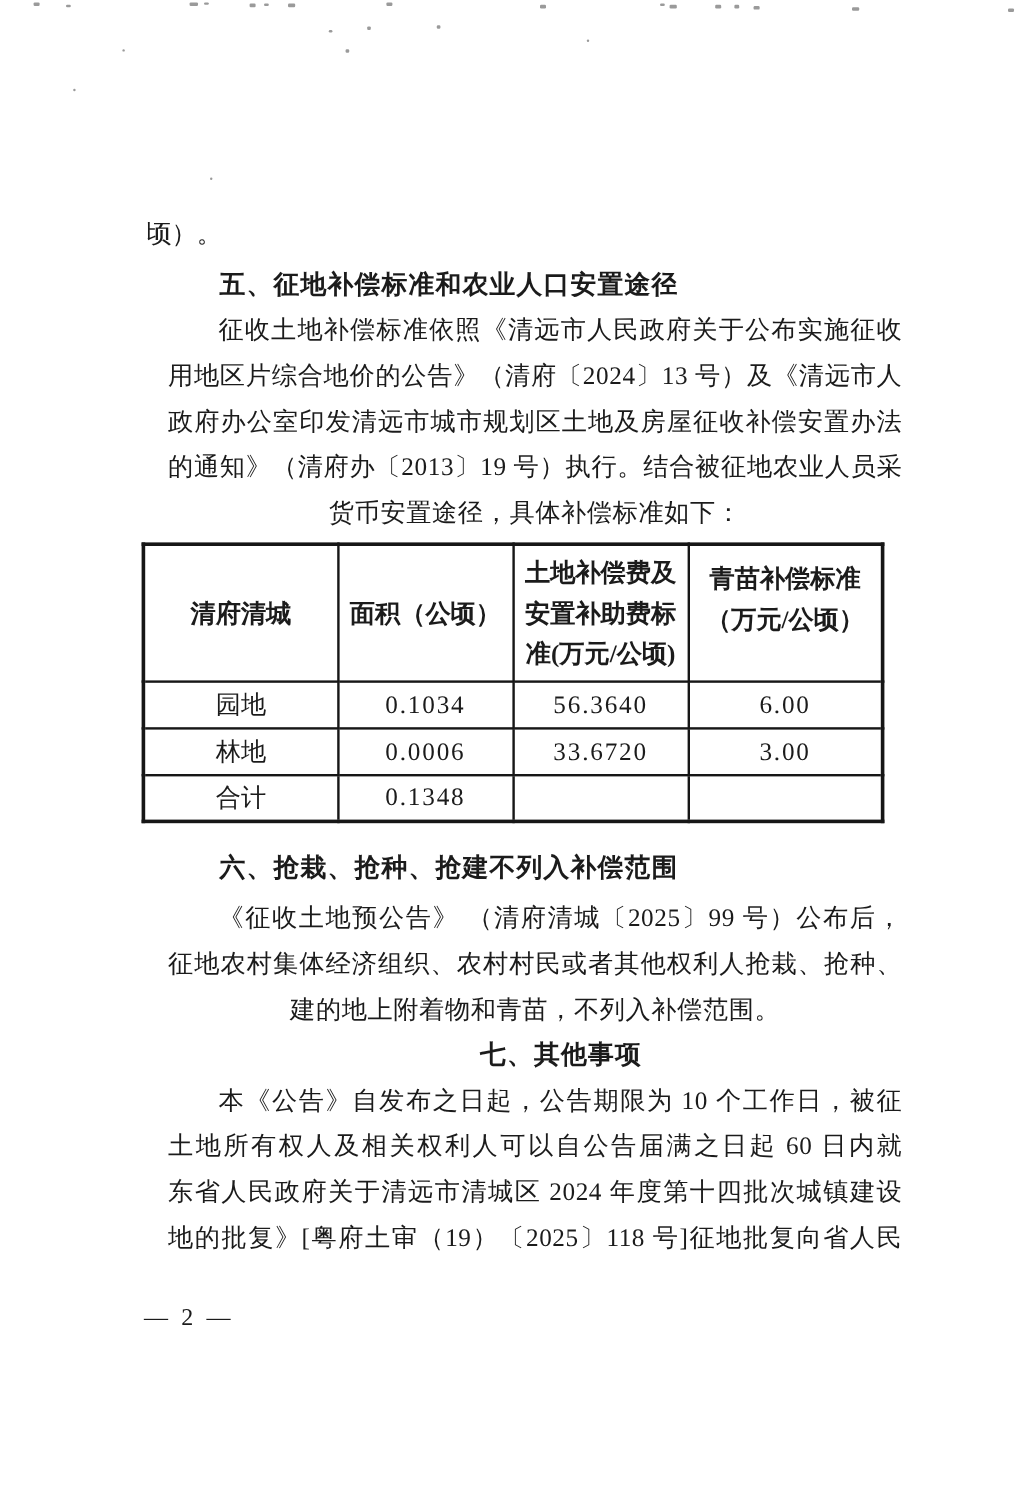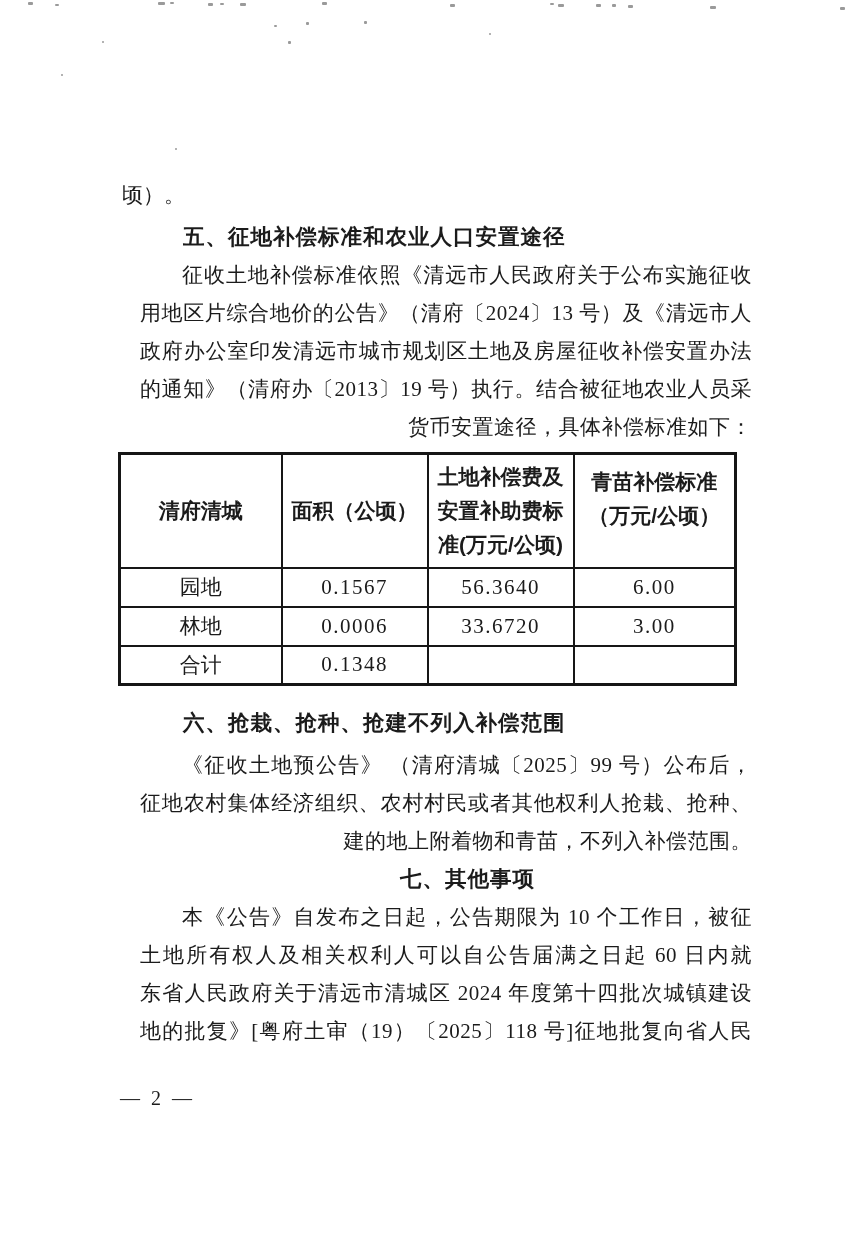--- a/index.html
+++ b/index.html
@@ -28,21 +28,21 @@
     letter-spacing: 0.5px;
     word-break: break-all;
     overflow: hidden;
   }
   .jline {
     text-align: justify;
     text-align-last: justify;
     -moz-text-align-last: justify;
     text-justify: inter-character;
   }
-  .lline { text-align: right; }
+  .lline { text-align: center; }
   .indent { text-indent: 42px; }
   .heading {
     height: 38px;
     line-height: 38px;
     font-size: 21.5px;
     font-weight: 700;
     font-family: "Liberation Sans", "DejaVu Sans", sans-serif;
     letter-spacing: 1px;
     padding-left: 43px;
   }
@@ -72,21 +72,21 @@
     overflow: hidden;
   }
   table.comp th {
     height: 114px;
     font-size: 21px;
     font-weight: 700;
     line-height: 34px;
     vertical-align: middle;
     padding: 2px 2px;
     word-break: break-all;
-    font-family: Liberation Sans, sans-serif;
+    font-family: Liberation Serif, serif;
   }
   table.comp th.top-align { vertical-align: top; padding-top: 10px; }
   table.comp td {
     height: 39px;
     font-size: 21px;
     vertical-align: middle;
     word-break: break-all;
   }
   table.comp td.num { letter-spacing: 1.5px; }
   .page-number {
@@ -157,21 +157,21 @@
         </colgroup>
       <tbody>
         <tr>
           <th>清府清城</th>
           <th>面积（公顷）</th>
           <th>土地补偿费及安置补助费标准(万元/公顷)</th>
           <th class="top-align">青苗补偿标准（万元/公顷）</th>
         </tr>
         <tr>
           <td>园地</td>
-          <td class="num">0.1567</td>
+          <td class="num">0.1034</td>
           <td class="num">56.3640</td>
           <td class="num">6.00</td>
         </tr>
         <tr>
           <td>林地</td>
           <td class="num">0.0006</td>
           <td class="num">33.6720</td>
           <td class="num">3.00</td>
         </tr>
         <tr>

